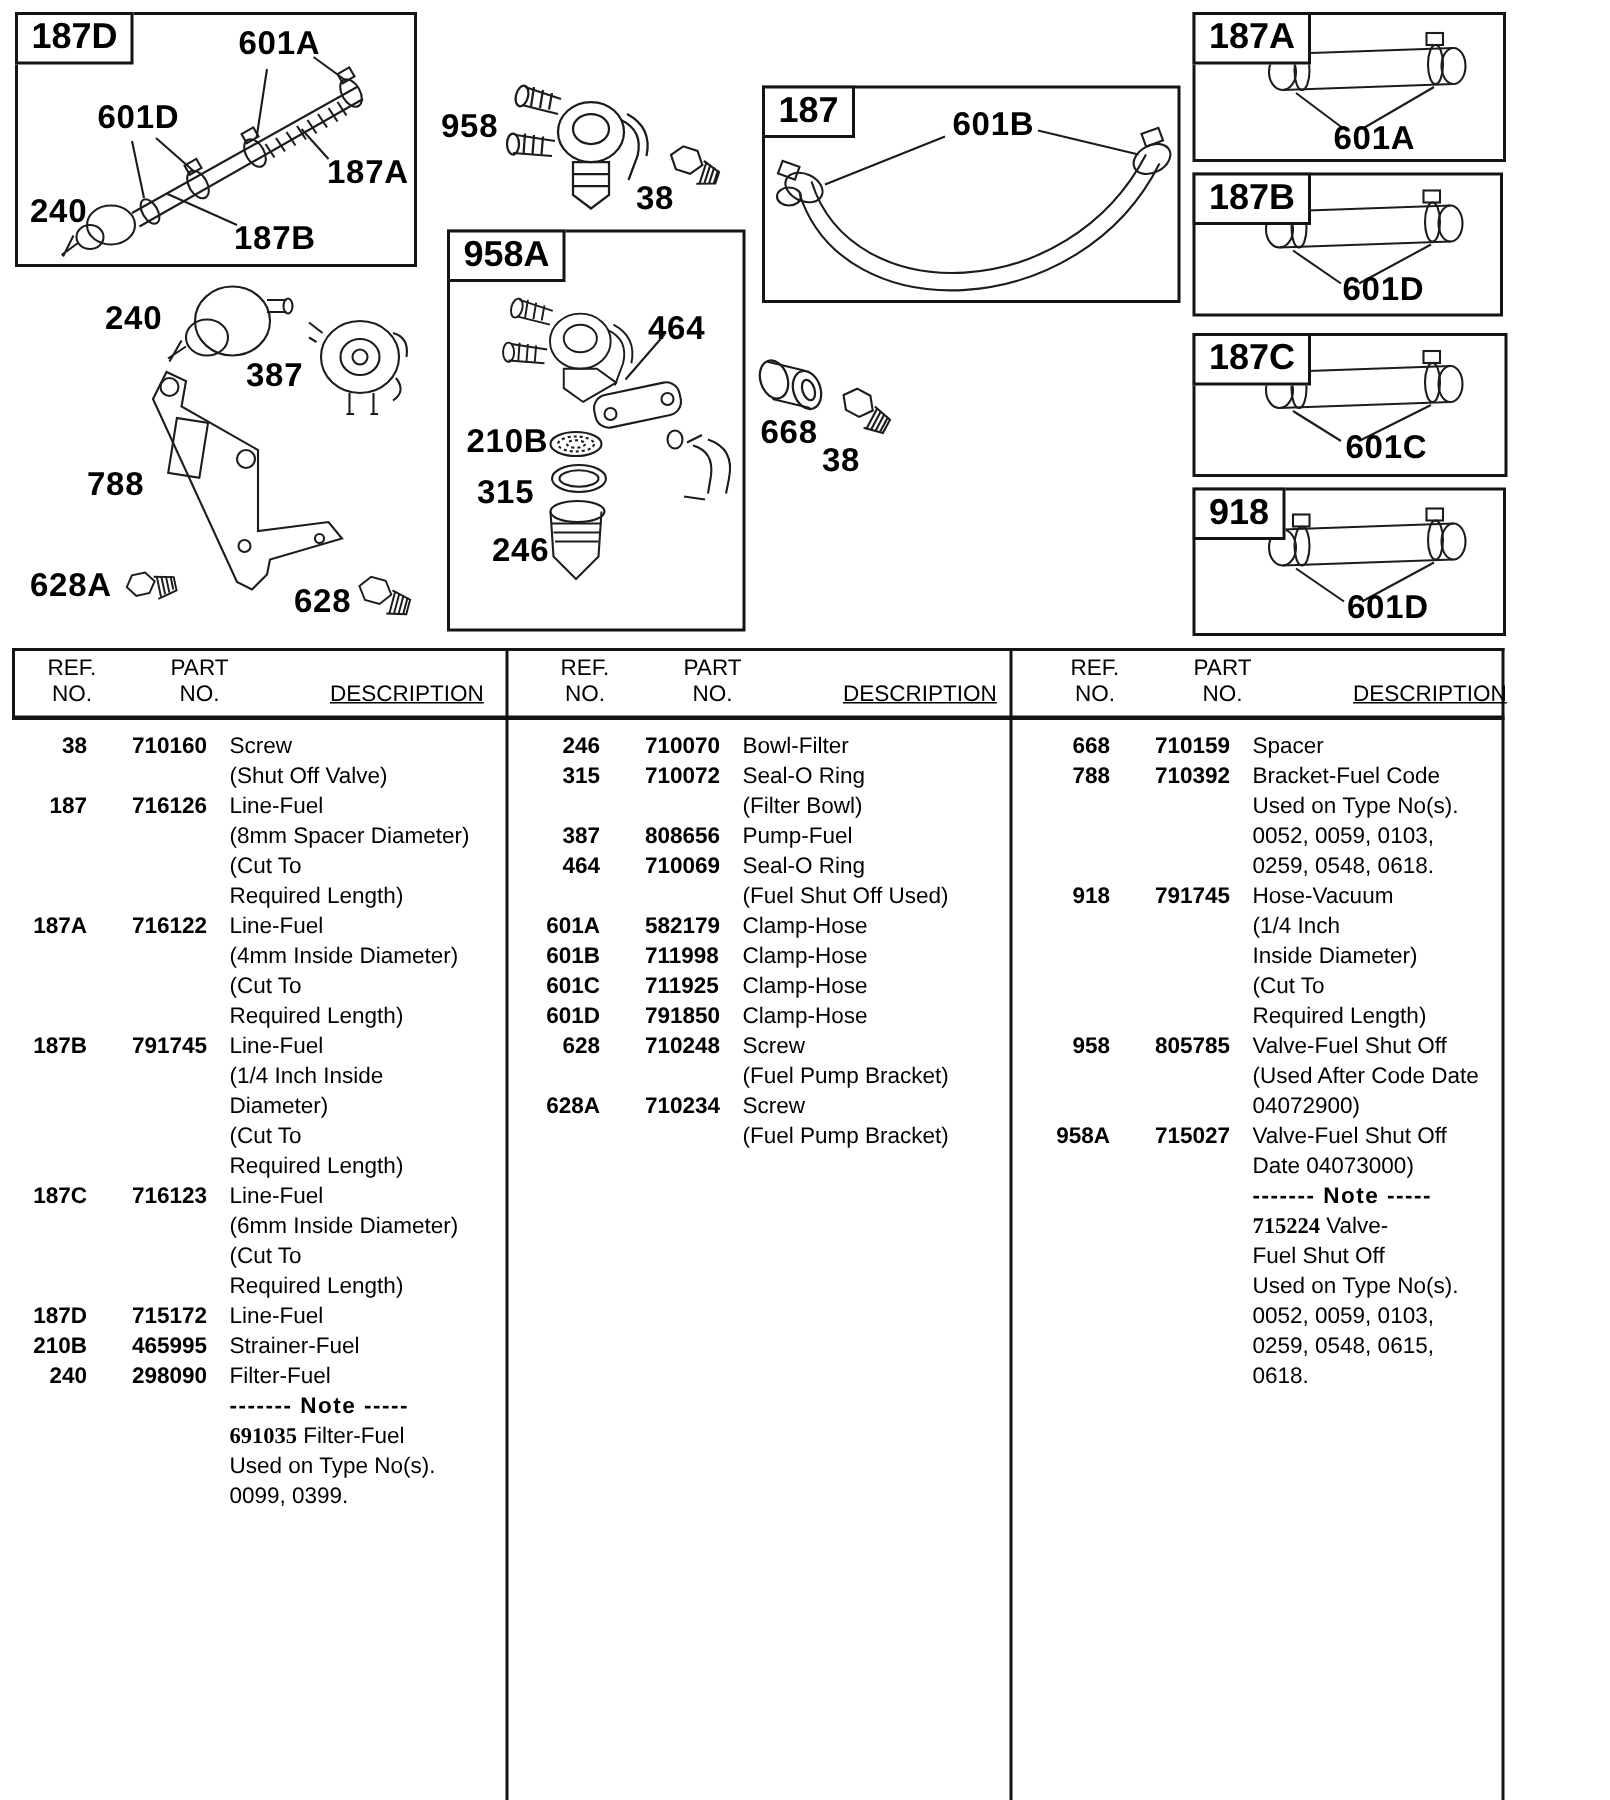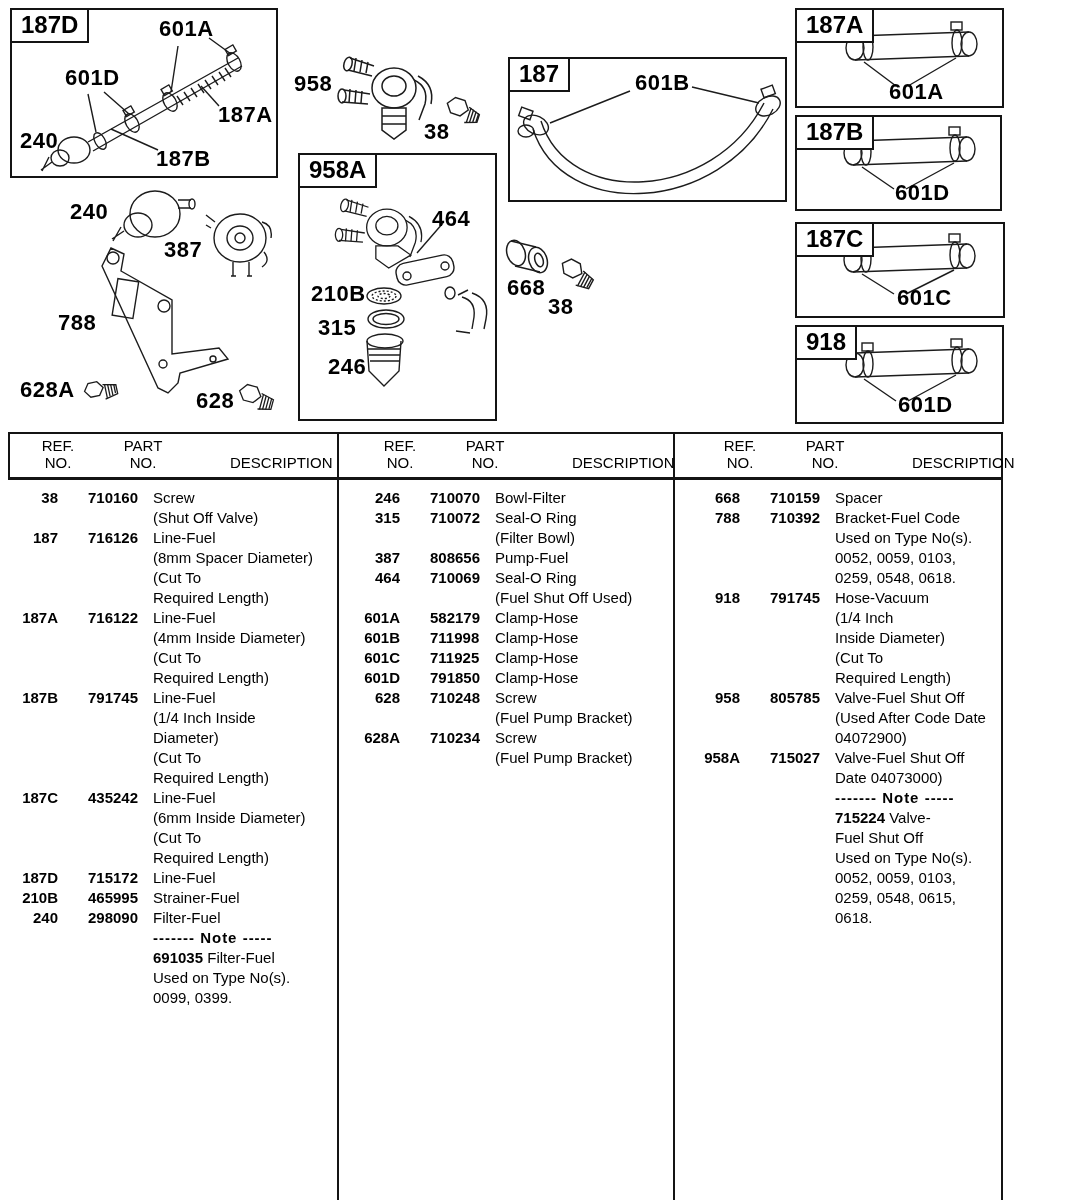--- a/index.html
+++ b/index.html
@@ -20,30 +20,30 @@
   .plabel {
     position:absolute; font-weight:bold; font-size:22px; line-height:24px;
     white-space:nowrap; letter-spacing:0.5px;
   }
   .dbox svg, .float-svg { display:block; }
   .float-svg { position:absolute; }
   
   .rule { position:absolute; background:#141414; }
   .thead { position:absolute; display:flex; font-size:15px; line-height:17px; }
   .hc { text-align:center; }
-  .h-ref  { width:48px; padding-left:24px; }
+  .h-ref  { width:48px; padding-left:14px; }
   .h-part { width:54px; margin-left:34px; }
-  .h-desc { margin-left:30px; align-self:flex-end; padding-left:30px; white-space:nowrap; }
+  .h-desc { margin-left:30px; align-self:flex-end; padding-left:30px; white-space:nowrap;text-decoration:underline; }
   .tcol { position:absolute; }
   .trow { display:flex; height:20px; font-size:15px; line-height:20px; white-space:nowrap; }
   .tref  { display:inline-block; width:48px; text-align:right; font-weight:bold; flex:none; }
   .tpart { display:inline-block; width:54px; margin-left:30px; font-weight:bold; flex:none; }
   .tdesc { margin-left:11px; }
   .tdesc.note { font-weight:bold; letter-spacing:1px; }
-  .tdesc b { font-weight:bold; }
+  .tdesc b { font-weight:bold;font-family:Liberation Serif, serif; }
 </style>
 </head>
 <body>
 
 <div class="page">
 
   <div class="dbox" style="left:10px; top:8px; width:264px; height:166px;">
     <svg width="264" height="166" viewBox="0 0 264 166">
       <g stroke="#1c1c1c" fill="none" stroke-width="1.4">
         <ellipse cx="62" cy="140" rx="16" ry="13"></ellipse>
@@ -404,21 +404,21 @@
         <span class="tpart"></span>
         <span class="tdesc">(Cut To</span>
       </div>
       <div class="trow">
         <span class="tref"></span>
         <span class="tpart"></span>
         <span class="tdesc">Required Length)</span>
       </div>
       <div class="trow">
         <span class="tref">187C</span>
-        <span class="tpart">435242</span>
+        <span class="tpart">716123</span>
         <span class="tdesc">Line-Fuel</span>
       </div>
       <div class="trow">
         <span class="tref"></span>
         <span class="tpart"></span>
         <span class="tdesc">(6mm Inside Diameter)</span>
       </div>
       <div class="trow">
         <span class="tref"></span>
         <span class="tpart"></span>

